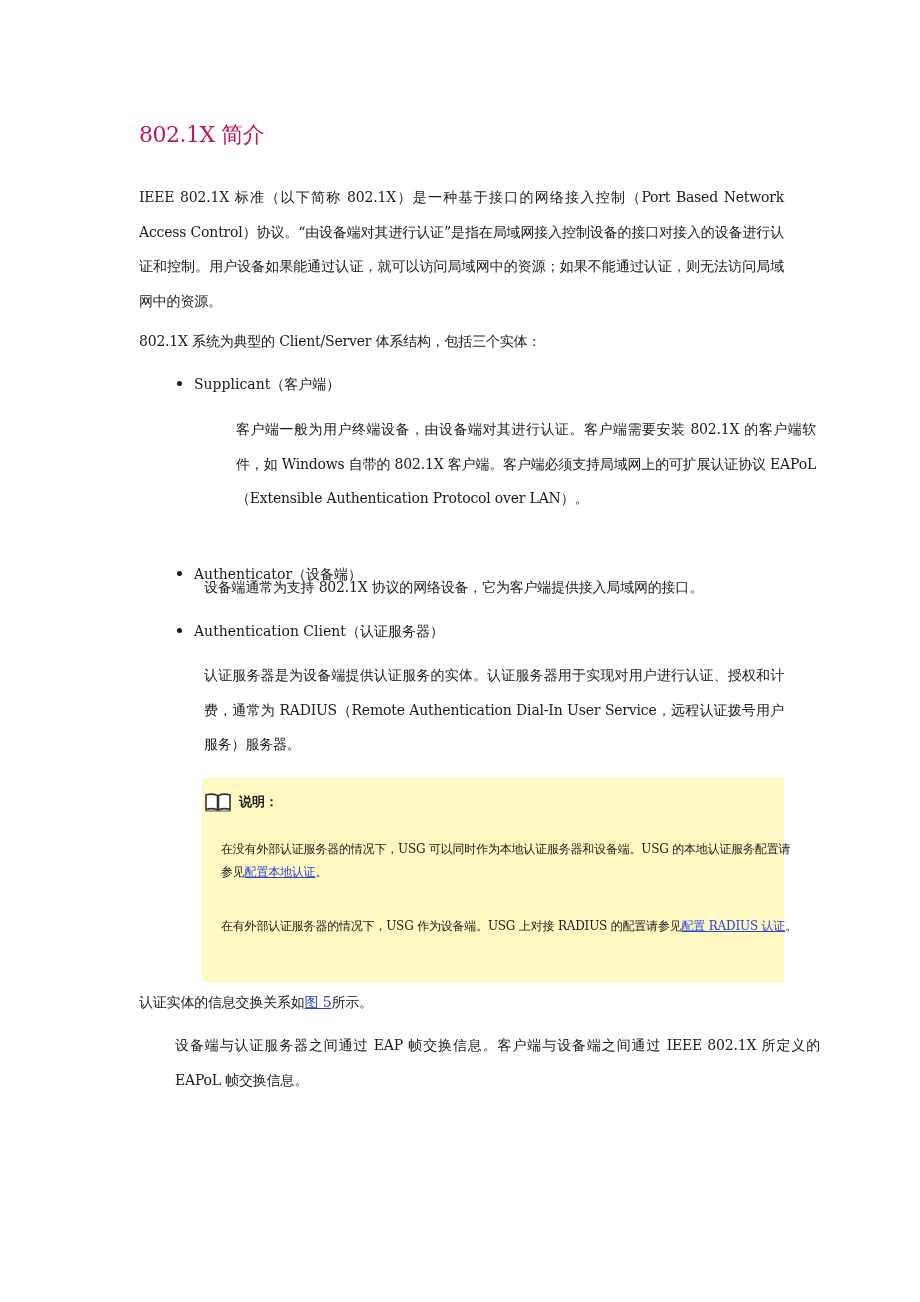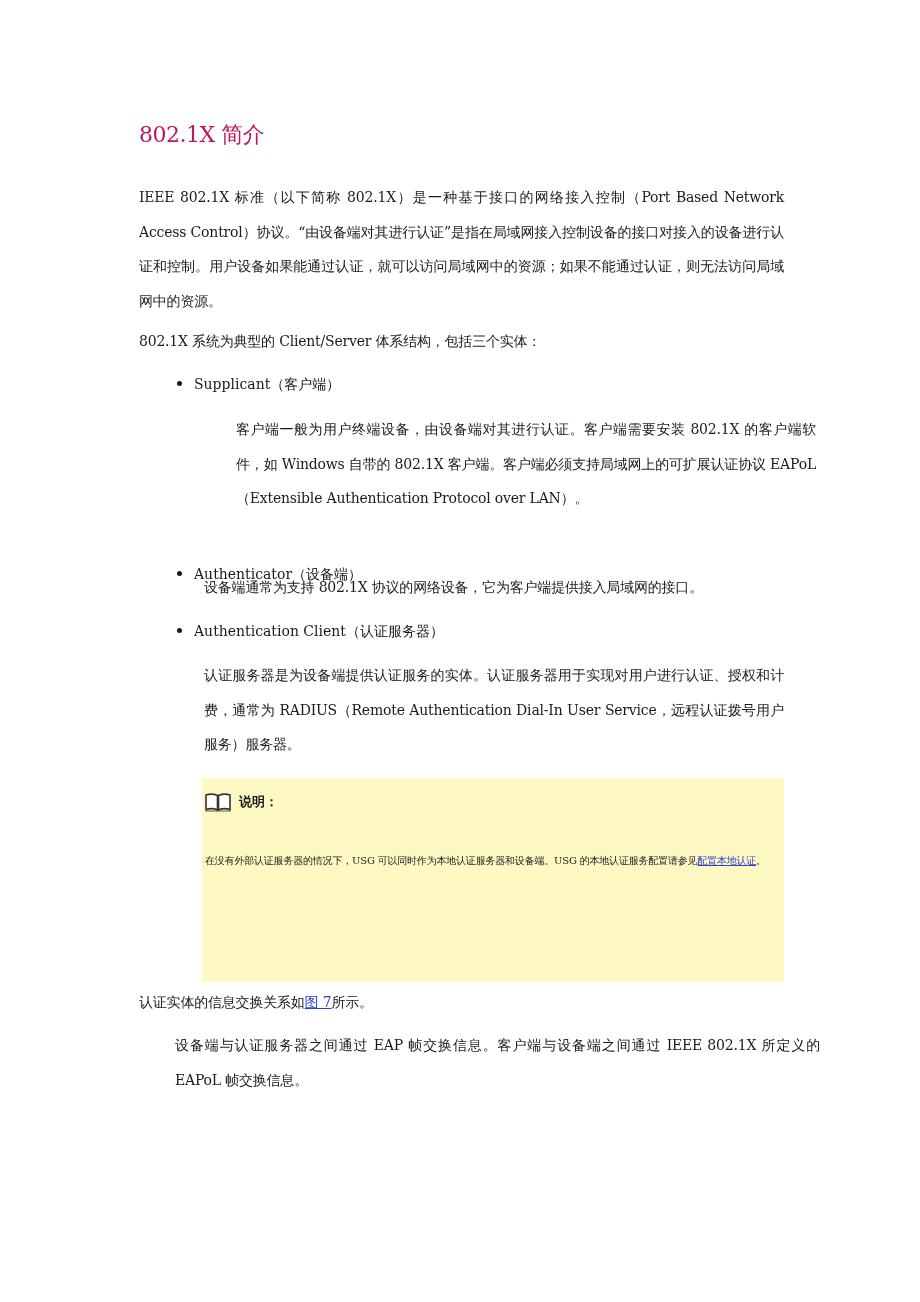--- a/index.html
+++ b/index.html
@@ -84,25 +84,25 @@
     align-items: center;
     font-weight: bold;
     font-family: "DejaVu Sans", sans-serif;
     font-size: 13px;
   }
   .note-head svg {
     margin-right: 8px;
   }
   .note-p {
     position: absolute;
-    left: 3px;
+    left: 19px;
     width: 576px;
-    line-height: 46px;
+    line-height: 23px;
     margin: 0;
-    font-size: 10px;
+    font-size: 12px;
     letter-spacing: -0.2px;
   }
   a.link {
     color: #2b3fd8;
     text-decoration: underline;
   }
 </style>
 </head>
 <body>
 
@@ -132,19 +132,20 @@
   <div class="note">
     <div class="note-head">
       <svg width="26" height="20" viewBox="0 0 26 20">
         <path d="M1 3 Q7 1 12.5 3.5 L12.5 18 Q7 15.5 1 17.5 Z" fill="#ffffff" stroke="#333" stroke-width="1.6"></path>
         <path d="M25 3 Q19 1 13.5 3.5 L13.5 18 Q19 15.5 25 17.5 Z" fill="#ffffff" stroke="#333" stroke-width="1.6"></path>
         <path d="M1 17.5 L1 19 L25 19 L25 17.5" fill="none" stroke="#555" stroke-width="1.2"></path>
       </svg>
       <span>说明：</span>
     </div>
     <p class="note-p" style="top:60px;"><span>在没有外部认证服务器的情况下，USG 可以同时作为本地认证服务器和设备端。USG 的本地认证服务配置请参见</span><a class="link" href="#">配置本地认证</a><span>。</span></p>
+    <p class="note-p" style="top:137px;"><span>在有外部认证服务器的情况下，USG 作为设备端。USG 上对接 RADIUS 的配置请参见</span><a class="link" href="#">配置 RADIUS 认证</a><span>。</span></p>
   </div>
 
-  <p class="para" style="top:985px;"><span>认证实体的信息交换关系如</span><a class="link" href="#">图 7</a><span>所示。</span></p>
+  <p class="para" style="top:985px;"><span>认证实体的信息交换关系如</span><a class="link" href="#">图 5</a><span>所示。</span></p>
 
   <p class="para" style="top:1028px;margin-left:36px;">设备端与认证服务器之间通过 EAP 帧交换信息。客户端与设备端之间通过 IEEE 802.1X 所定义的 EAPoL 帧交换信息。</p>
 
 </div>
 
 </body></html>

